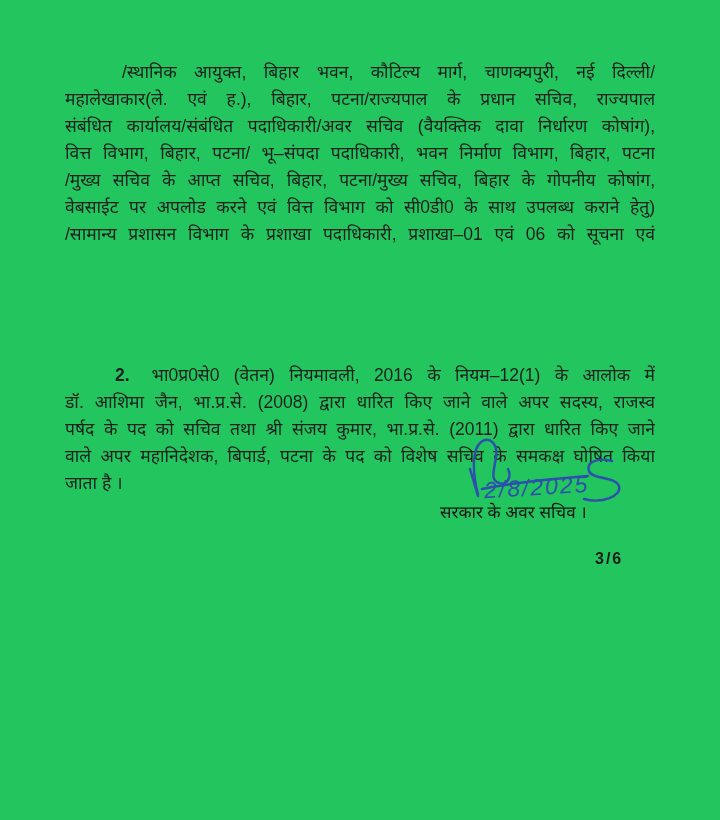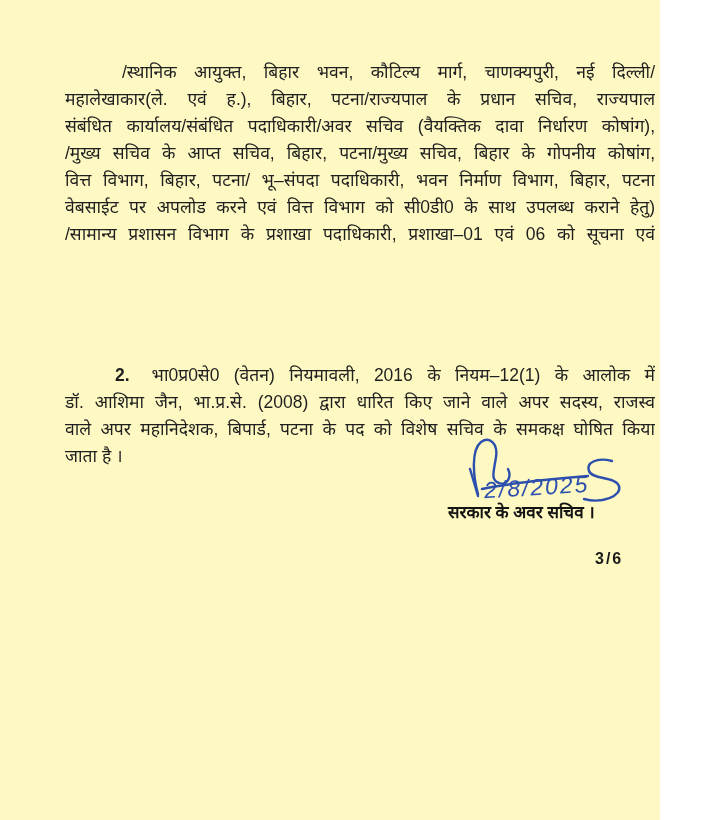--- a/index.html
+++ b/index.html
@@ -1,20 +1,20 @@
 <!DOCTYPE html>
 <html><head>
 <meta charset="utf-8">
 <style>
   html, body { margin: 0; padding: 0; background: #ffffff; }
   .page {
     position: relative;
-    width: 660px;
+    width: 720px;
     height: 820px;
-    background: #fef9c3;
+    background: #22c55e;
     font-family: "Liberation Sans", "DejaVu Sans", sans-serif;
     color: #1f1f1f;
     overflow: hidden;
   }
   .para {
     position: absolute;
     left: 65px;
     width: 590px;
     font-size: 17.5px;
     line-height: 27px;
@@ -47,24 +47,24 @@
     top: 44px;
     color: #2d4fae;
     font-size: 23px;
     font-style: italic;
     letter-spacing: 2px;
     transform: rotate(-3.5deg);
     white-space: nowrap;
   }
   .sig-title {
     position: absolute;
-    left: 10px;
+    left: 2px;
     top: 70px;
     font-size: 17px;
-    font-weight: 700;
+    font-weight: 400;
     color: #141414;
     white-space: nowrap;
   }
   .pagenum {
     position: absolute;
     left: 595px;
     top: 550px;
     font-size: 16px;
     font-weight: 700;
     letter-spacing: 2px;
@@ -73,31 +73,32 @@
 </style>
 </head>
 <body>
 
 <div class="page">
 
   <section class="para para1">
     <div class="line first">/स्थानिक आयुक्त, बिहार भवन, कौटिल्य मार्ग, चाणक्यपुरी, नई दिल्ली/</div>
     <div class="line">महालेखाकार(ले. एवं ह.), बिहार, पटना/राज्यपाल के प्रधान सचिव, राज्यपाल</div>
     <div class="line">संबंधित कार्यालय/संबंधित पदाधिकारी/अवर सचिव (वैयक्तिक दावा निर्धारण कोषांग),</div>
+    <div class="line">वित्त विभाग, बिहार, पटना/ भू–संपदा पदाधिकारी, भवन निर्माण विभाग, बिहार, पटना</div>
     <div class="line">/मुख्य सचिव के आप्त सचिव, बिहार, पटना/मुख्य सचिव, बिहार के गोपनीय कोषांग,</div>
-    <div class="line">वित्त विभाग, बिहार, पटना/ भू–संपदा पदाधिकारी, भवन निर्माण विभाग, बिहार, पटना</div>
     <div class="line">वेबसाईट पर अपलोड करने एवं वित्त विभाग को सी0डी0 के साथ उपलब्ध कराने हेतु)</div>
     <div class="line">/सामान्य प्रशासन विभाग के प्रशाखा पदाधिकारी, प्रशाखा–01 एवं 06 को सूचना एवं</div>
   </section>
 
   <section class="para para2">
     <div class="line first2">
       <span class="pnum">2.</span><span>भा0प्र0से0 (वेतन) नियमावली, 2016 के नियम–12(1) के आलोक में</span>
     </div>
     <div class="line">डॉ. आशिमा जैन, भा.प्र.से. (2008) द्वारा धारित किए जाने वाले अपर सदस्य, राजस्व</div>
+    <div class="line">पर्षद के पद को सचिव तथा श्री संजय कुमार, भा.प्र.से. (2011) द्वारा धारित किए जाने</div>
     <div class="line">वाले अपर महानिदेशक, बिपार्ड, पटना के पद को विशेष सचिव के समकक्ष घोषित किया</div>
     <div class="line last">जाता है ।</div>
   </section>
 
   <div class="signature">
     <svg class="sig-svg" width="220" height="100" viewBox="0 0 220 100" fill="none" stroke="#2d4fae" stroke-width="2.4" stroke-linecap="round">
       <path d="M40,64 C35,46 33,20 43,12 C52,6 60,14 58,27 C56,41 52,50 61,53 C69,56 74,47 70,39"></path>
       <path d="M32,39 L40,66"></path>
       <path d="M44,59 C78,52 112,49 150,46"></path>
       <path d="M174,31 C158,27 148,33 151,41 C154,50 177,46 181,56 C184,66 164,74 146,69"></path>

